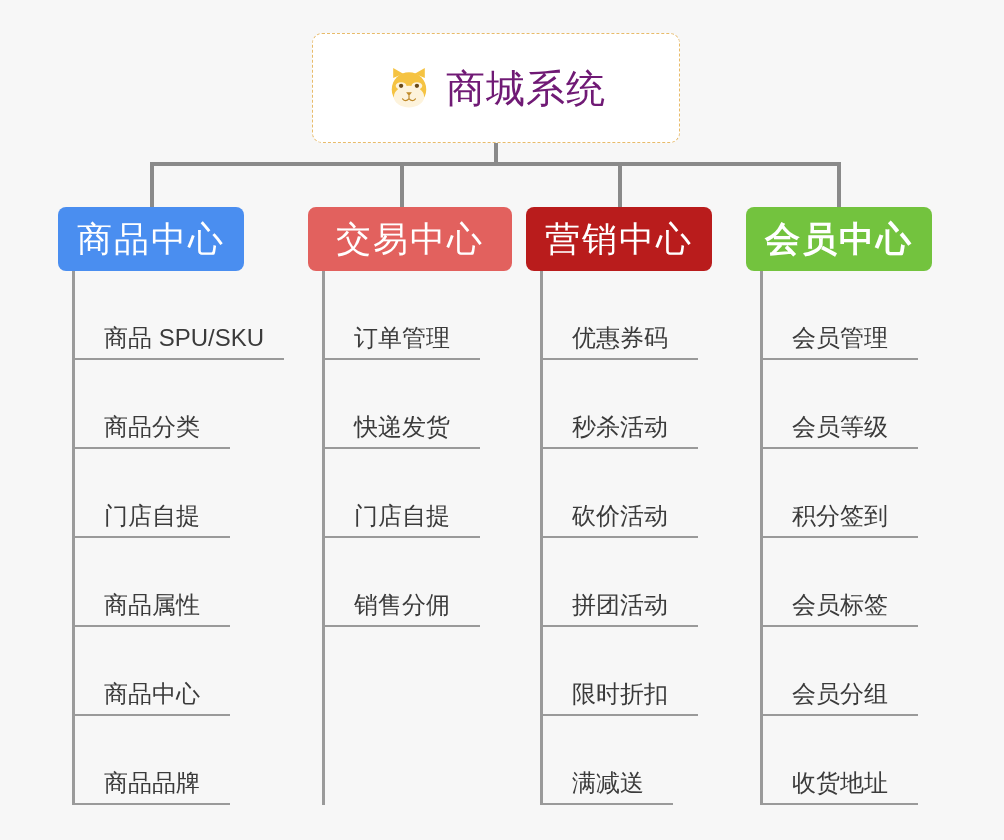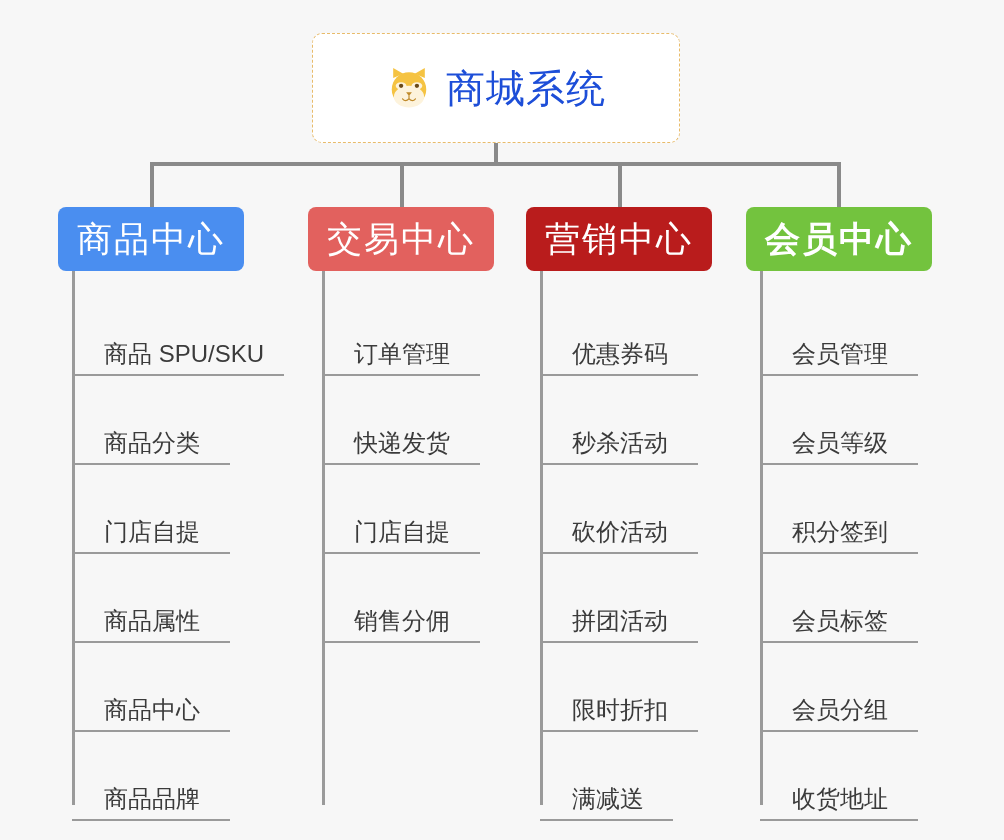--- a/index.html
+++ b/index.html
@@ -33,21 +33,21 @@
     gap: 14px;
   }
   .root-icon {
     width: 46px;
     height: 46px;
     position: relative;
     flex: 0 0 auto;
   }
   .root-title {
     font-size: 39px;
-    color: #1d4ed8;
+    color: #701a75;
     letter-spacing: 1px;
     line-height: 1;
     white-space: nowrap;
   }
 
   
   .conn {
     position: absolute;
     background: #8a8a8a;
   }
@@ -84,21 +84,21 @@
   
   .trunk {
     position: absolute;
     left: 14px;
     top: 64px;
     width: 3px;
     background: #9a9a9a;
   }
   .leaves {
     position: relative;
-    margin-top: 16px;
+    margin-top: 0;
   }
   .leaf {
     position: relative;
     height: 89px;
     display: flex;
     align-items: flex-end;
     padding-left: 46px;
   }
   .leaf-label {
     font-size: 24px;
@@ -115,21 +115,21 @@
     background: #9a9a9a;
   }
 
   
   #branch-0 { left: 58px;  width: 230px; }
   #branch-1 { left: 308px; width: 186px; }
   #branch-2 { left: 526px; width: 186px; }
   #branch-3 { left: 746px; width: 186px; }
 
   #branch-0 .branch-head { width: 186px; }
-  #branch-1 .branch-head { width: 186px; }
+  #branch-1 .branch-head { width: 204px; }
   #branch-2 .branch-head { width: 186px; }
   #branch-3 .branch-head { width: 186px; }
 </style>
 </head>
 <body>
 
 <div id="mindmap">
 
   <div class="root-node">
     <div class="root-icon">

